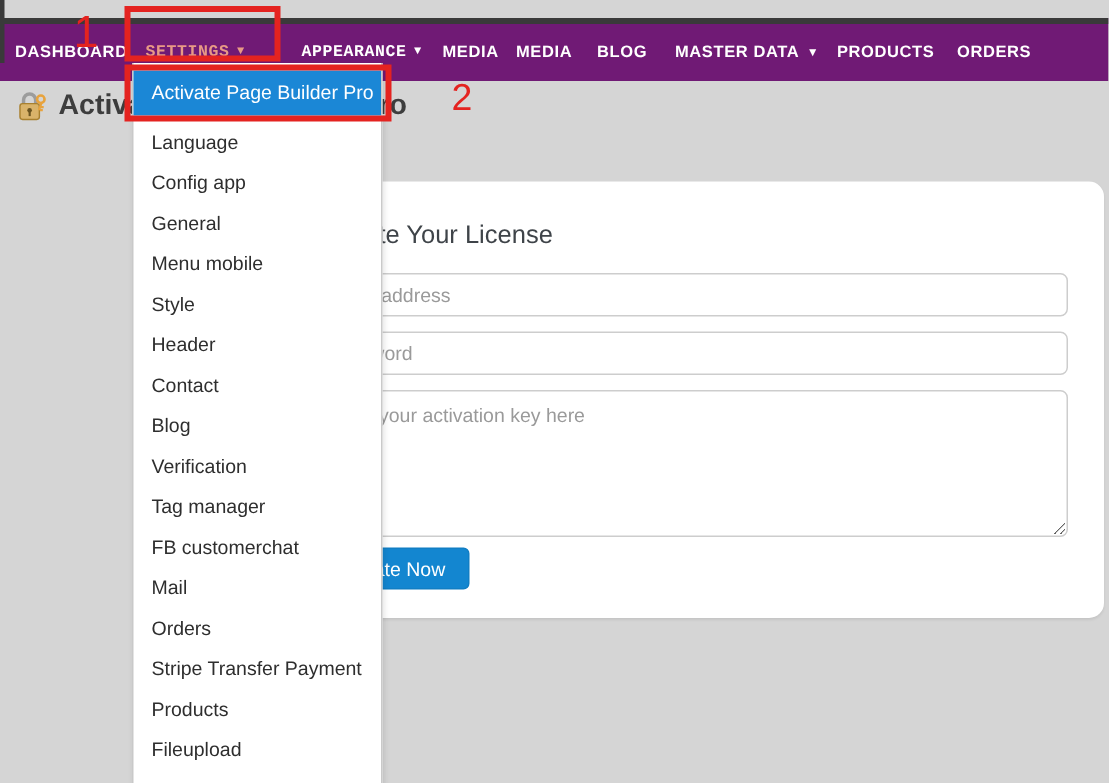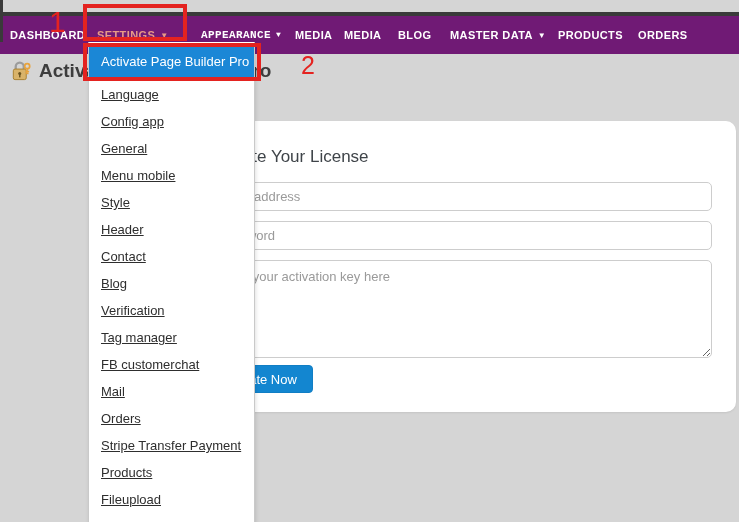--- a/index.html
+++ b/index.html
@@ -30,21 +30,21 @@
     color: #ffffff; font-size: 11px; font-weight: 700;
     letter-spacing: 0.4px; white-space: nowrap; cursor: pointer;
   }
   .nav-item .caret {
     display: inline-block; font-size: 8px; margin-left: 5px;
     transform: translateY(-1px);
   }
   .nav-item.highlighted { color: #e89a85; }
   
   .nav-item:nth-of-type(1)  { left: 10px; }
-  .nav-item:nth-of-type(2)  { left: 97px; }
+  .nav-item:nth-of-type(2)  { left: 97px; font-family: Liberation Mono, monospace; }
   .nav-item:nth-of-type(3)  { left: 201px; font-family: Liberation Mono, monospace; }
   .nav-item:nth-of-type(4)  { left: 295px; }
   .nav-item:nth-of-type(5)  { left: 344px; }
   .nav-item:nth-of-type(6)  { left: 398px; }
   .nav-item:nth-of-type(7)  { left: 450px; }
   .nav-item:nth-of-type(8)  { left: 558px; }
   .nav-item:nth-of-type(9)  { left: 638px; }
   .nav-item:nth-of-type(10) { left: 707px; }
 
   
@@ -102,21 +102,21 @@
   .dropdown-active {
     margin-top: 5px; height: 30px; line-height: 30px;
     background: #1b87d6; color: #ffffff;
     font-size: 13px; padding-left: 12px;
     white-space: nowrap; overflow: hidden; cursor: pointer;
   }
   .dropdown-list { padding-top: 4px; }
   .dropdown-item {
     height: 27px; line-height: 27px; padding-left: 12px;
     font-size: 13px; color: #2e2e2e;
-    white-space: nowrap; cursor: pointer; text-decoration: underline;
+    white-space: nowrap; cursor: pointer;
   }
 
   
   .anno-box {
     position: absolute; border: 4px solid #e42320;
     z-index: 10; pointer-events: none;
   }
   .anno-box-settings { left: 83px; top: 4px;  width: 104px; height: 37px; }
   .anno-box-activate { left: 83px; top: 43px; width: 178px; height: 38px; }
   .anno-num {

